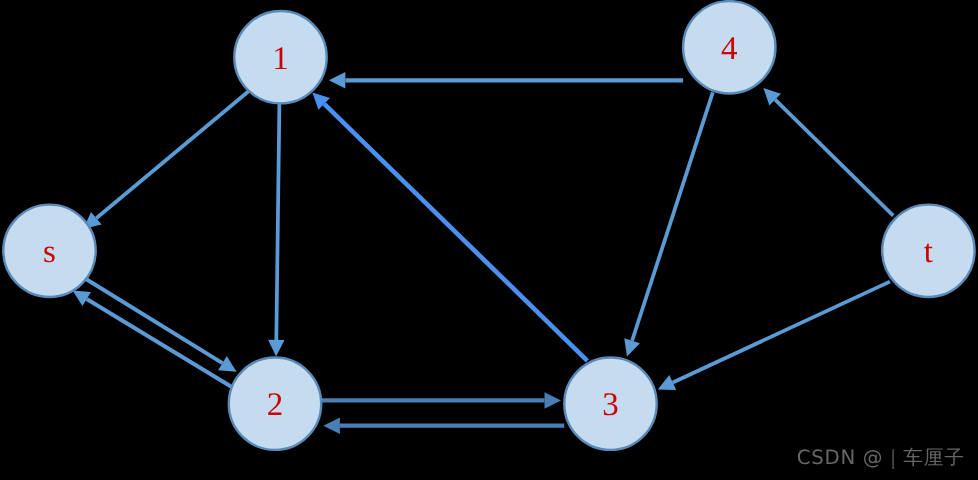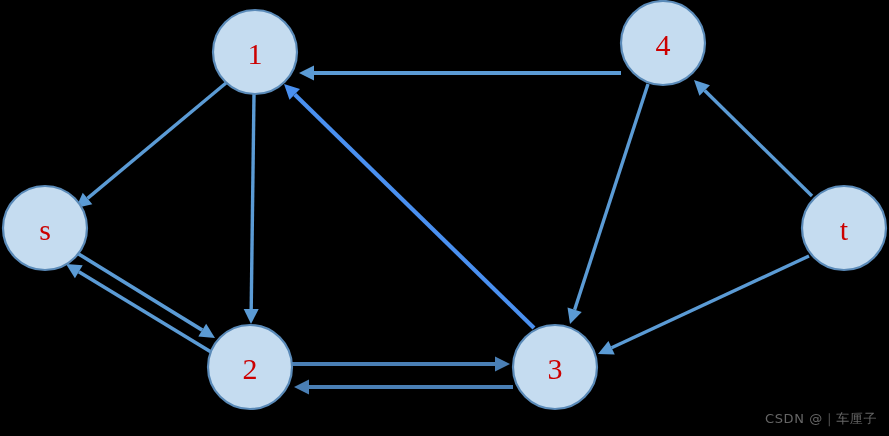--- a/index.html
+++ b/index.html
@@ -35,21 +35,21 @@
   }
   .edge-line {
     stroke-linecap: butt;
     fill: none;
   }
   .watermark {
     position: absolute;
     right: 12px;
     bottom: 8px;
     color: #666666;
-    font-size: 13px;
+    font-size: 18px;
     font-family: "DejaVu Sans", sans-serif;
     letter-spacing: 0.6px;
     white-space: nowrap;
     user-select: none;
   }
 </style>
 </head>
 <body>
 
 <svg id="graph-canvas" viewBox="0 0 889 436" xmlns="http://www.w3.org/2000/svg">

